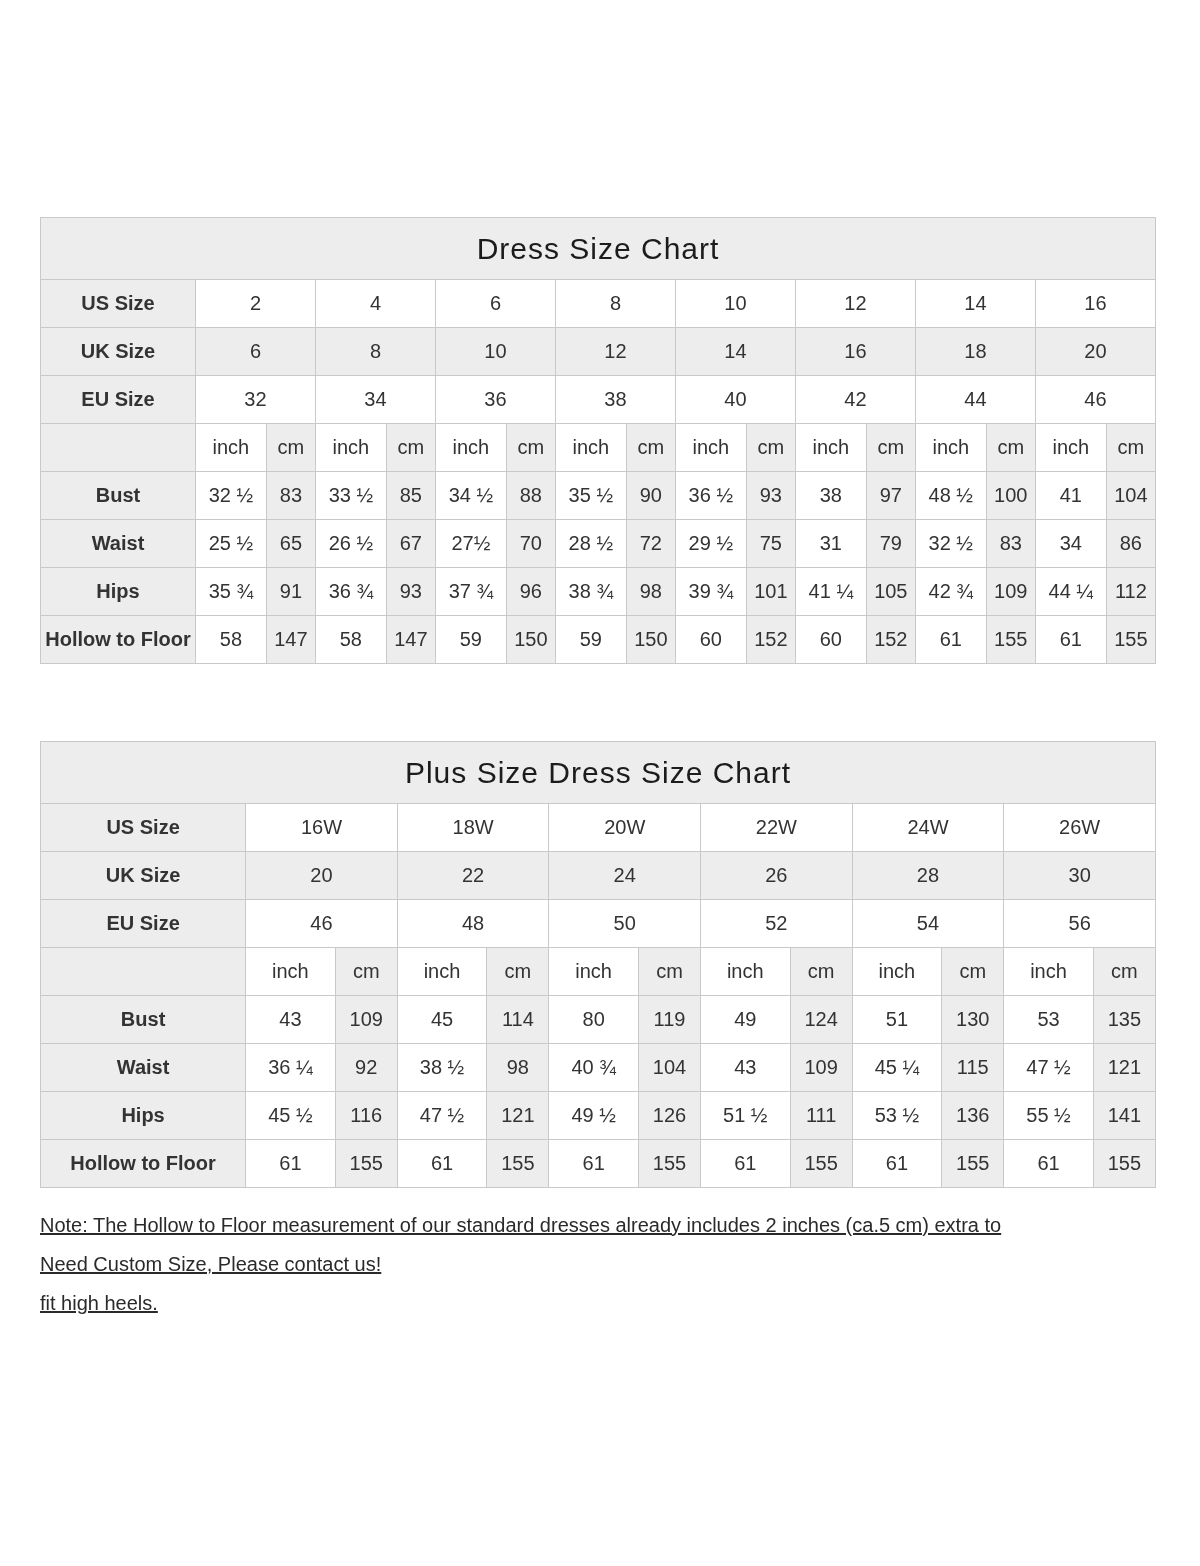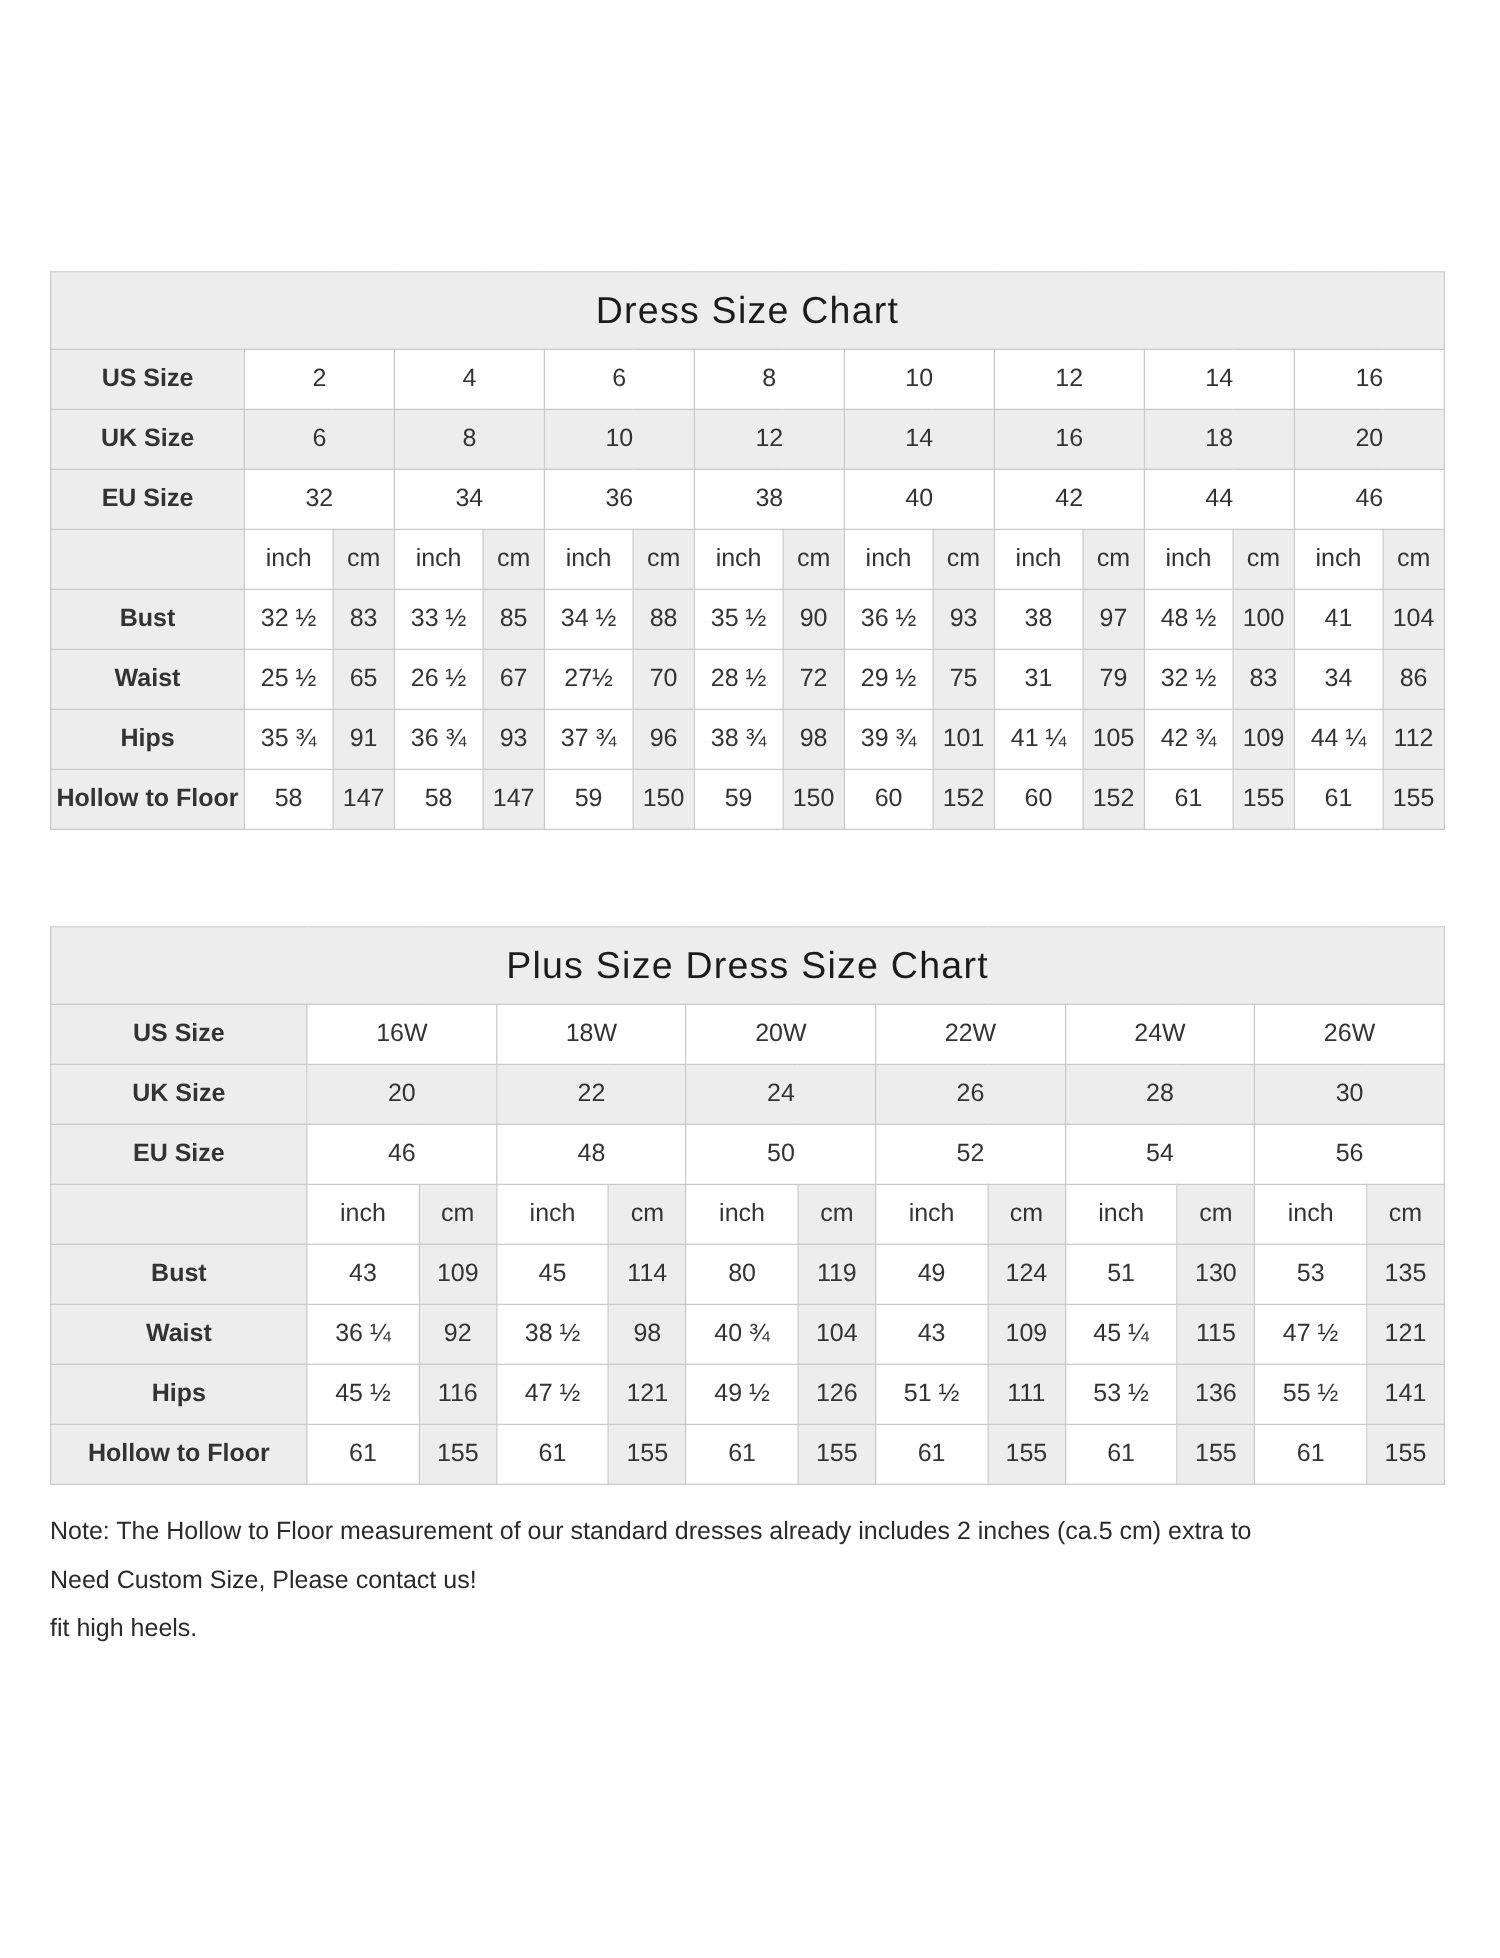--- a/index.html
+++ b/index.html
@@ -50,21 +50,21 @@
   table.size-table td.label-cell { background: var(--cell-gray, #ededed); font-weight: bold; }
   .note {
     position: absolute;
     left: 40px;
     top: 1206px;
     width: 1125px;
     font-size: 20px;
     line-height: 39px;
     color: #2a2a2a;
   }
-  .note div { white-space: nowrap; }
+  .note div { white-space: nowrap; text-decoration: underline; }
 </style>
 </head>
 <body>
 
 <div class="page">
 
   <table id="standard-chart-table" class="size-table">
       <colgroup>
         <col style="width: 13.9%;">
         <col style="width: 6.34987%;">

